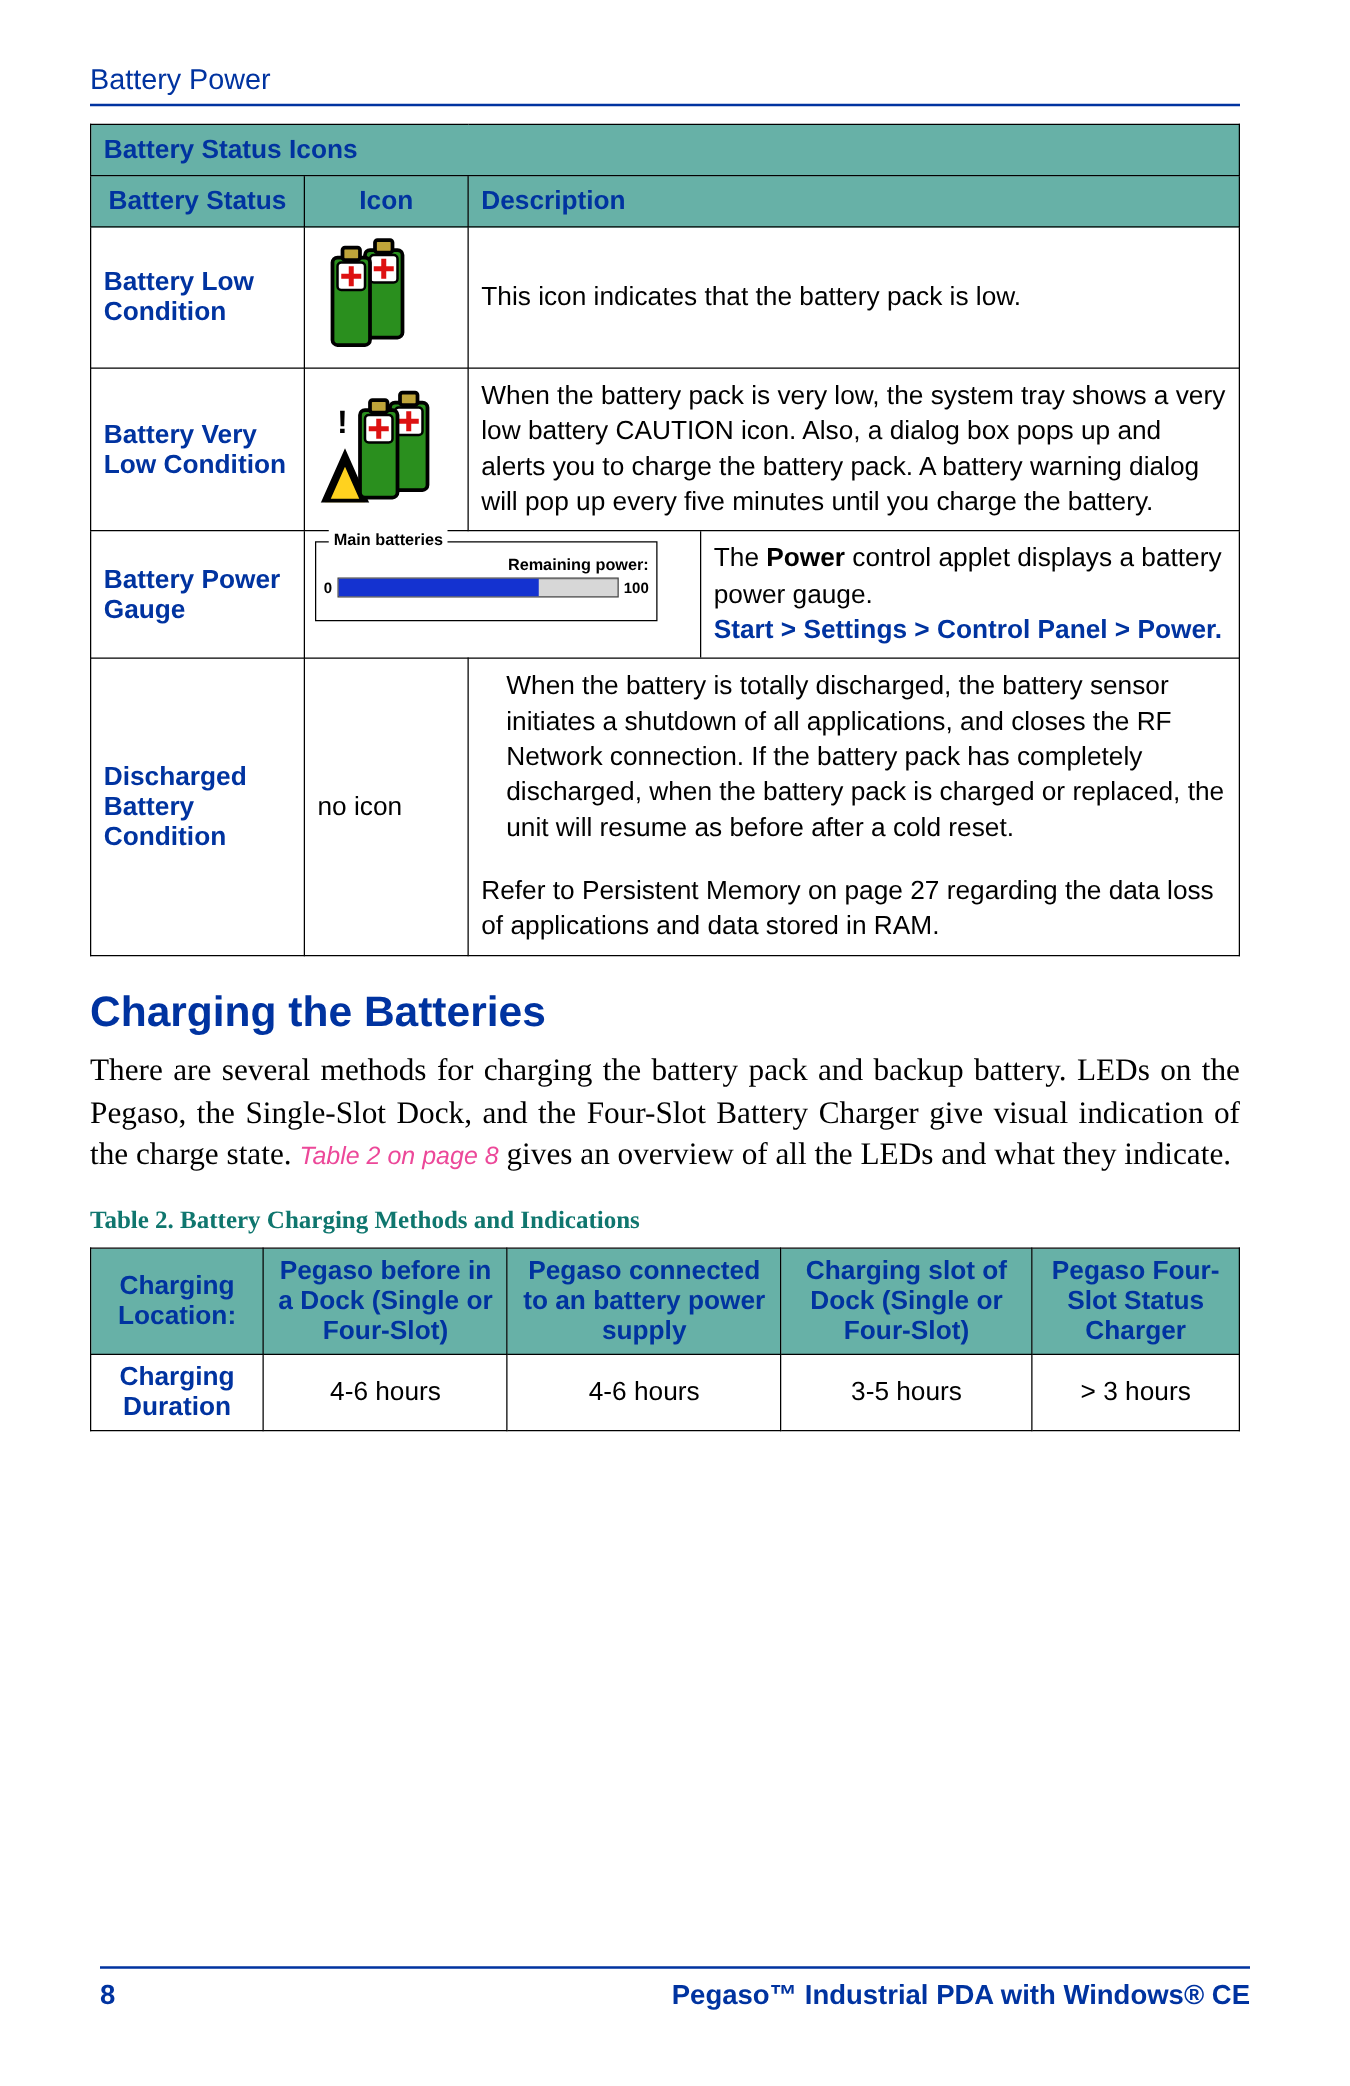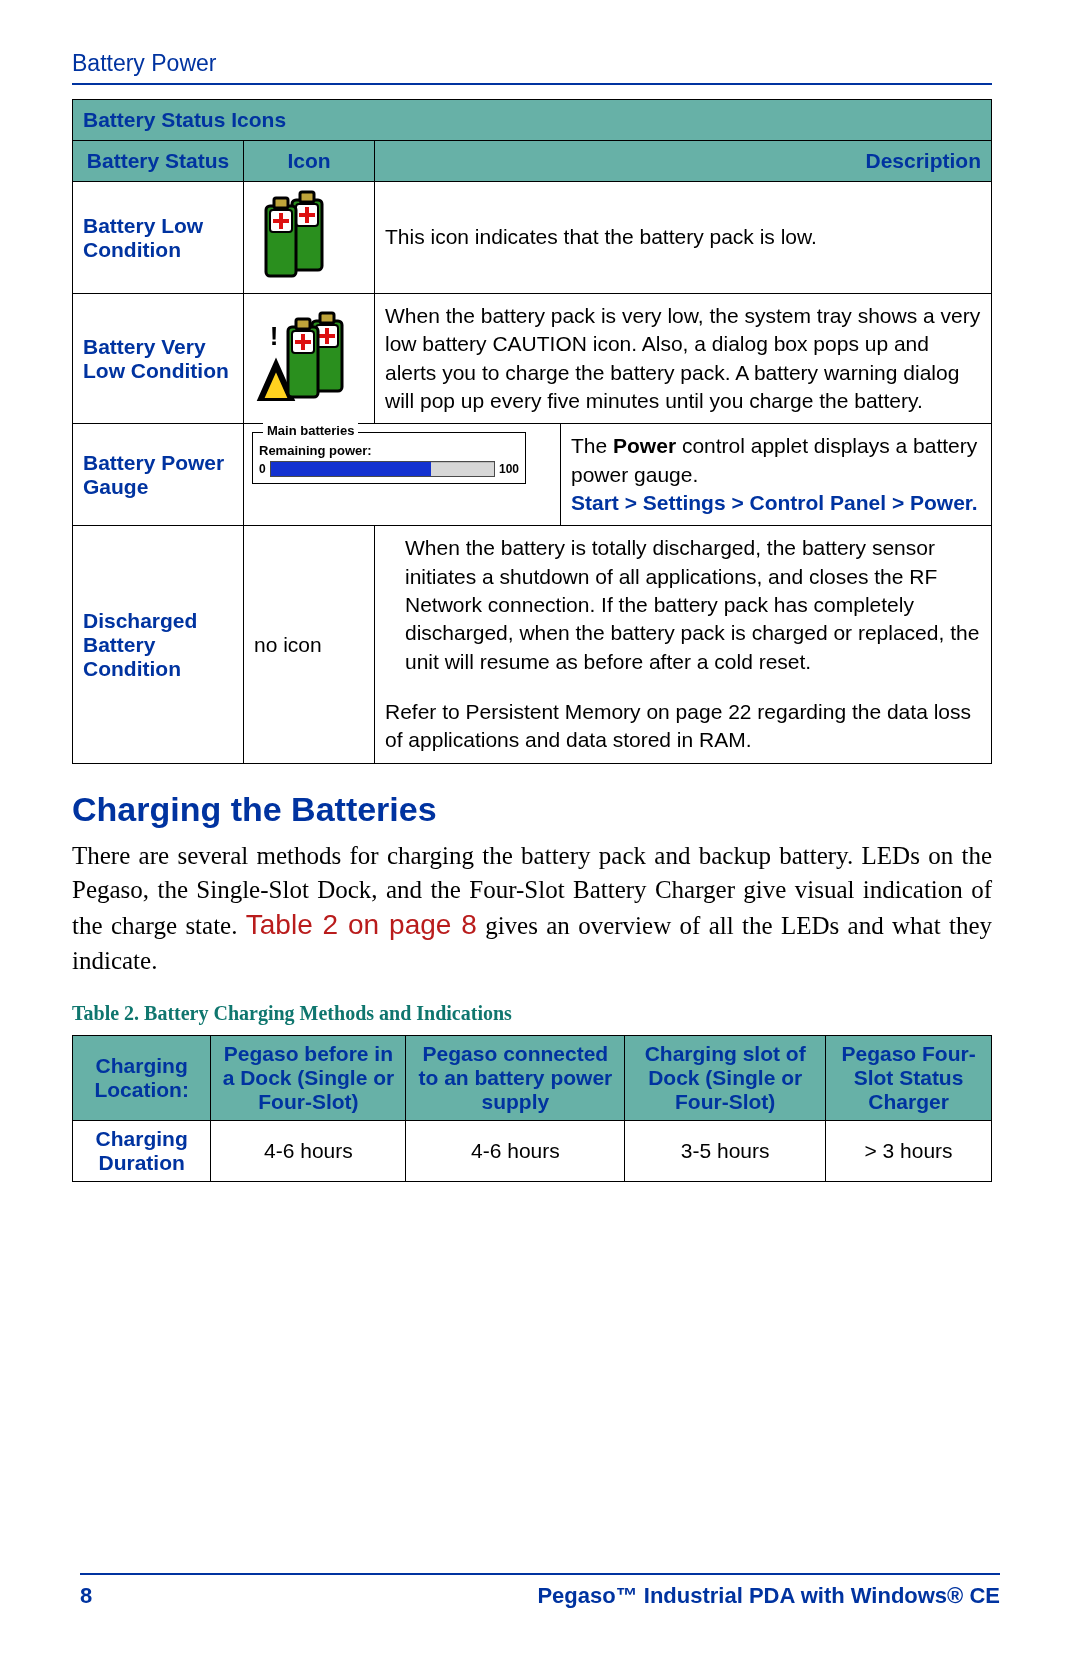--- a/index.html
+++ b/index.html
@@ -55,26 +55,27 @@
   .col-icon   { width: 110px; text-align: center !important; }
   .desc-path { color: #0033a0; font-weight: bold; }
   .desc-body { line-height: 1.35; }
   .icon-cell { text-align: center; }
   
   .batt-pair { display: inline-block; line-height: 0; }
   .batt-pair svg { display: block; }
   
   .gauge-box {
     border: 1.5px solid #000;
-    padding: 4px 6px 6px 6px;
+    padding: 4px 6px 18px 6px;
     font-family: Arial, sans-serif;
     font-size: 13px;
     line-height: 1.2;
     position: relative;
     width: 260px;
+    text-align: right;
   }
   .gauge-fieldset-label {
     position: absolute;
     top: -10px; left: 10px;
     background: #fff;
     padding: 0 4px;
     font-weight: bold;
     font-size: 13px;
   }
   .gauge-row2 { margin-top: 6px; font-weight: bold; }
@@ -101,21 +102,21 @@
     font-size: 34px;
     margin: 26px 0 10px 0;
   }
   .body-para {
     font-family: Georgia, 'Times New Roman', serif;
     font-size: 25px;
     line-height: 1.35;
     margin: 0 0 16px 0;
     text-align: justify;
   }
-  .inline-link { color: #b91c1c; font-family: Arial, sans-serif; font-size: 28px; }
+  .inline-link { color: #ec4899; font-family: Arial, sans-serif; font-size: 20px; font-style: italic; }
   
   .table2-title {
     font-family: Liberation Serif, serif;
     color: #0f766e;
     font-weight: bold;
     font-size: 20px;
     margin: 24px 0 10px 0;
   }
   
   table.charge-table {
@@ -168,21 +169,21 @@
   <hr class="hr-top">
 
   <table class="status-table">
     <tbody>
         <tr>
       <th colspan="3" class="status-caption">Battery Status Icons</th>
     </tr>
     <tr>
       <th class="col-status" style="text-align:center;">Battery Status</th>
       <th class="col-icon" style="text-align:center;">Icon</th>
-      <th style="text-align:right;">Description</th>
+      <th style="text-align:left;">Description</th>
     </tr>
 
     <tr>
       <td class="col-status">Battery Low Condition</td>
       <td class="icon-cell">
         <span class="batt-pair">
           <svg width="80" height="90" viewBox="0 0 80 90">
 
             <g transform="translate(32,0)">
               <rect x="6" y="10" width="30" height="70" rx="4" fill="#2a8f1e" stroke="#000" stroke-width="3"></rect>
@@ -262,21 +263,21 @@
       </td>
     </tr>
 
     <tr>
       <td class="col-status">Discharged Battery Condition</td>
       <td style="font-weight:normal; color:#000;">
         <span>no icon</span>
       </td>
       <td class="desc-body">
         <div style="margin-bottom:22px;margin-left:20px;">When the battery is totally discharged, the battery sensor initiates a shutdown of all applications, and closes the RF Network connection. If the battery pack has completely discharged, when the battery pack is charged or replaced, the unit will resume as before after a cold reset.</div>
-        <div>Refer to Persistent Memory on page 22 regarding the data loss of applications and data stored in RAM.</div>
+        <div>Refer to Persistent Memory on page 27 regarding the data loss of applications and data stored in RAM.</div>
       </td>
     </tr>
   </tbody>
     </table>
 
   <div class="h2">Charging the Batteries</div>
 
   <p class="body-para">
     <span>There are several methods for charging the battery pack and backup battery. LEDs on the Pegaso, the Single-Slot Dock, and the Four-Slot Battery Charger give visual indication of the charge state. </span><span class="inline-link">Table 2 on page 8</span><span> gives an overview of all the LEDs and what they indicate.</span>
   </p>

